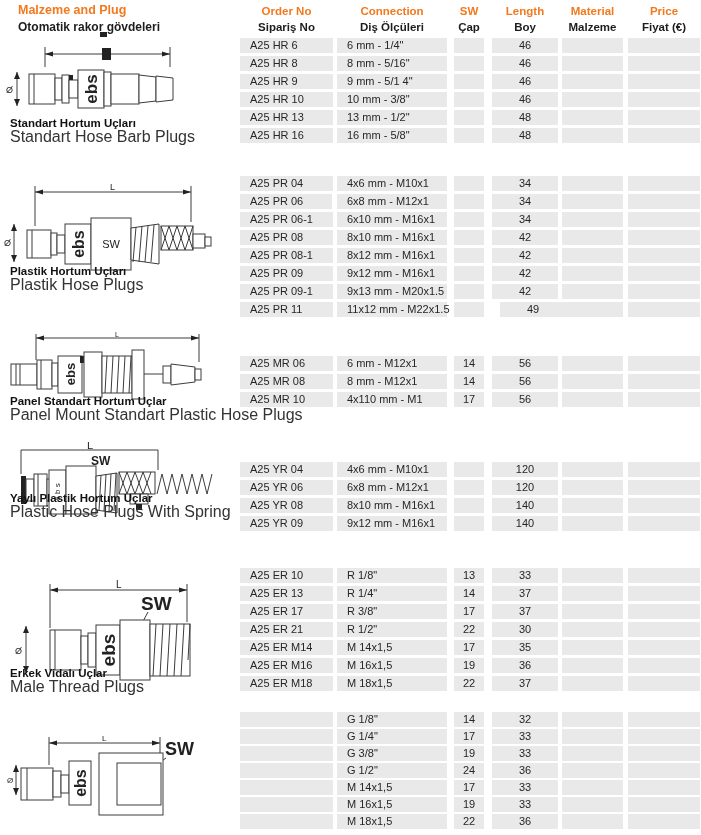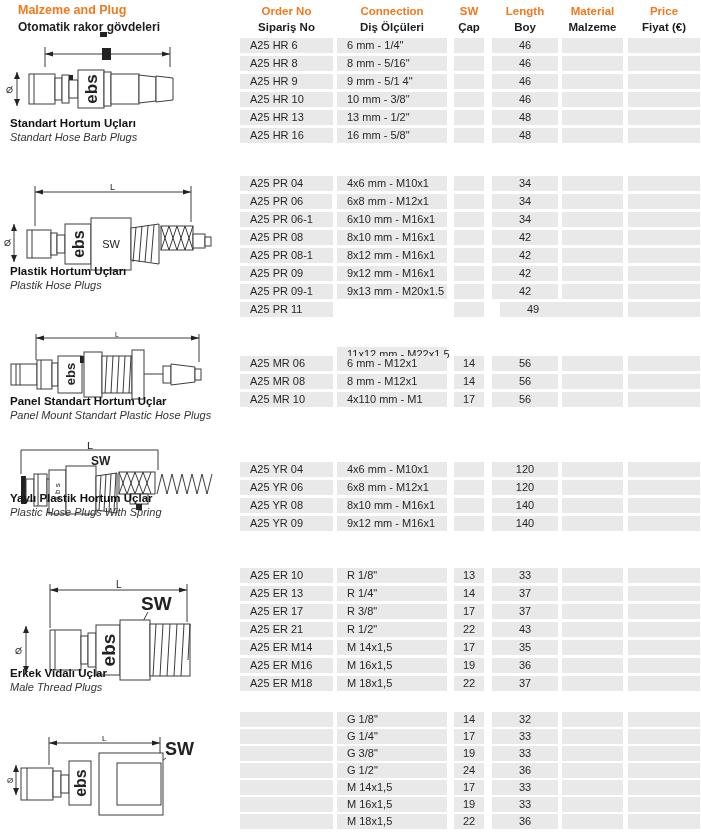--- a/index.html
+++ b/index.html
@@ -15,21 +15,21 @@
   .row{position:absolute;left:240px;width:460px;height:15px;}
   .cell{position:absolute;top:0;height:15px;background:#e9e9e9;font-size:11px;line-height:15px;
         box-sizing:border-box;white-space:nowrap;overflow:visible;}
   .cell.lft{padding-left:10px;text-align:left;}
   .cell.ctr{text-align:center;}
   
   .draw{position:absolute;}
   .draw svg{display:block;}
   .dlabel{position:absolute;left:10px;white-space:nowrap;}
   .dlabel .b{font-size:11.5px;font-weight:bold;color:#111;line-height:14px;}
-  .dlabel .i{font-size:11px;font-style:italic;color:#333;line-height:14px;}
+  .dlabel .i{font-size:16px;color:#333;line-height:14px;}
   svg line,svg rect,svg polygon,svg path,svg polyline{stroke:#3c3c3c;stroke-width:1;fill:none;}
   svg .fillw{fill:#fff;}
   svg .dark{fill:#222;stroke:none;}
   svg text{fill:#222;stroke:none;font-family:"Liberation Sans",sans-serif;}
   .ebs{font-weight:bold;}
 </style>
 </head>
 <body>
 
 <div id="page">
@@ -163,21 +163,21 @@
       <div class="row" style="top: 284px;">
         <div class="cell lft" style="left: 0px; width: 93px;">A25 PR 09-1</div>
         <div class="cell lft" style="left: 97px; width: 110px;">9x13 mm - M20x1.5</div>
         <div class="cell ctr" style="left: 214px; width: 30px;"></div>
         <div class="cell ctr" style="left: 252px; width: 66px;">42</div>
         <div class="cell ctr" style="left: 322px; width: 61px;"></div>
         <div class="cell ctr" style="left: 388px; width: 72px;"></div>
       </div>
       <div class="row" style="top: 302px;">
         <div class="cell lft" style="left: 0px; width: 93px;">A25 PR 11</div>
-        <div class="cell lft" style="left: 97px; width: 110px; margin-top: 45px;">11x12 mm - M22x1.5</div>
+        <div class="cell lft" style="left: 97px; width: 110px;">11x12 mm - M22x1.5</div>
         <div class="cell ctr" style="left: 214px; width: 30px;"></div>
         <div class="cell ctr" style="left: 260px; width: 66px;">49</div>
         <div class="cell ctr" style="left: 322px; width: 61px;"></div>
         <div class="cell ctr" style="left: 388px; width: 72px;"></div>
       </div>
       <div class="row" style="top: 356px;">
         <div class="cell lft" style="left: 0px; width: 93px;">A25 MR 06</div>
         <div class="cell lft" style="left: 97px; width: 110px;">6 mm - M12x1</div>
         <div class="cell ctr" style="left: 214px; width: 30px;">14</div>
         <div class="cell ctr" style="left: 252px; width: 66px;">56</div>
@@ -253,21 +253,21 @@
         <div class="cell lft" style="left: 97px; width: 110px;">R 3/8"</div>
         <div class="cell ctr" style="left: 214px; width: 30px;">17</div>
         <div class="cell ctr" style="left: 252px; width: 66px;">37</div>
         <div class="cell ctr" style="left: 322px; width: 61px;"></div>
         <div class="cell ctr" style="left: 388px; width: 72px;"></div>
       </div>
       <div class="row" style="top: 622px;">
         <div class="cell lft" style="left: 0px; width: 93px;">A25 ER 21</div>
         <div class="cell lft" style="left: 97px; width: 110px;">R 1/2"</div>
         <div class="cell ctr" style="left: 214px; width: 30px;">22</div>
-        <div class="cell ctr" style="left: 252px; width: 66px;">43</div>
+        <div class="cell ctr" style="left: 252px; width: 66px;">30</div>
         <div class="cell ctr" style="left: 322px; width: 61px;"></div>
         <div class="cell ctr" style="left: 388px; width: 72px;"></div>
       </div>
       <div class="row" style="top: 640px;">
         <div class="cell lft" style="left: 0px; width: 93px;">A25 ER M14</div>
         <div class="cell lft" style="left: 97px; width: 110px;">M 14x1,5</div>
         <div class="cell ctr" style="left: 214px; width: 30px;">17</div>
         <div class="cell ctr" style="left: 252px; width: 66px;">35</div>
         <div class="cell ctr" style="left: 322px; width: 61px;"></div>
         <div class="cell ctr" style="left: 388px; width: 72px;"></div>

